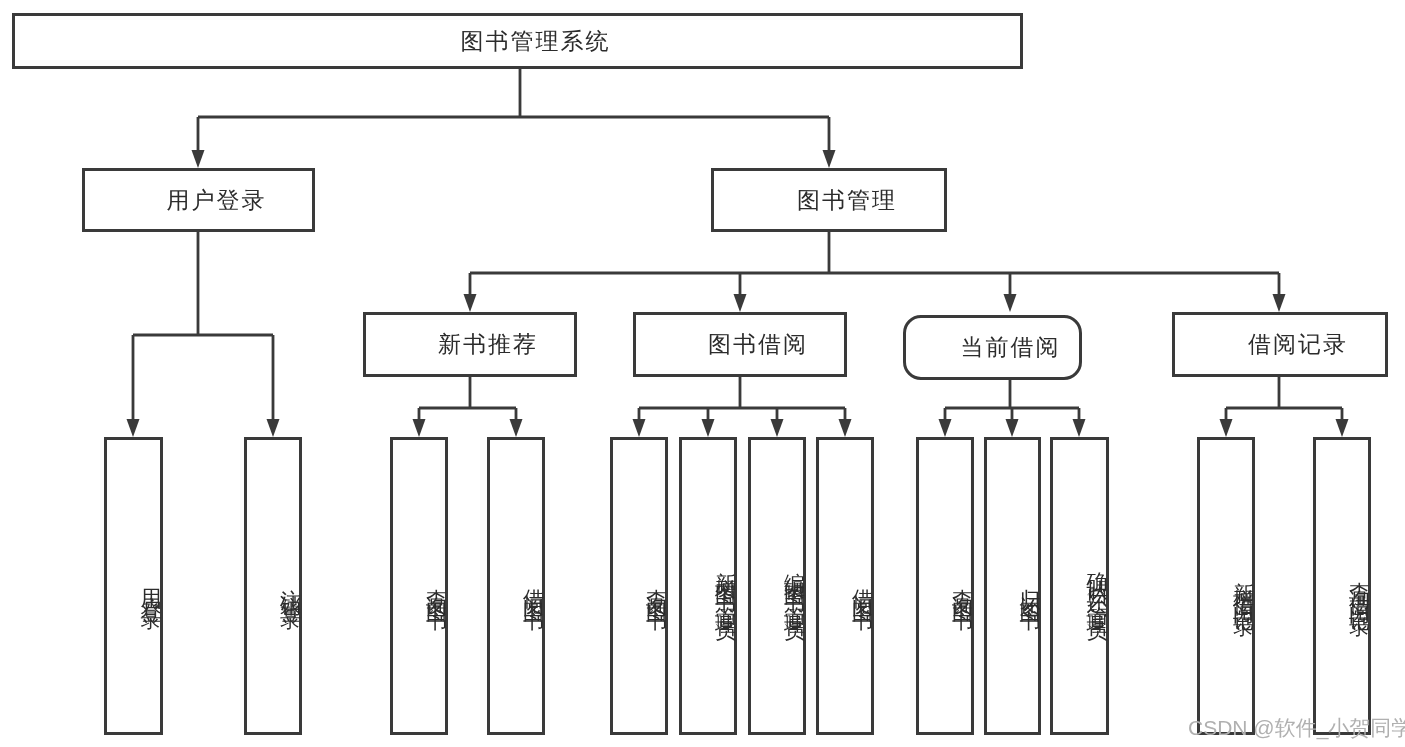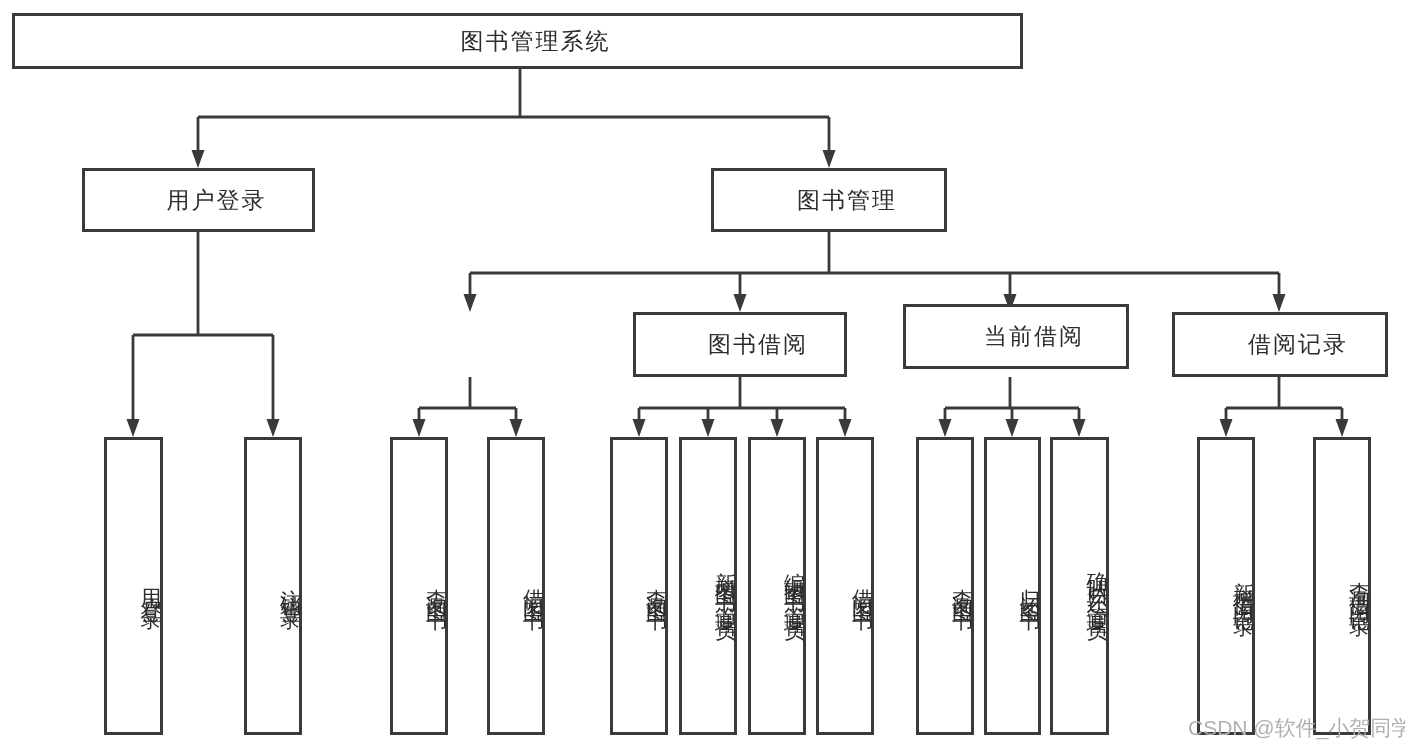--- a/index.html
+++ b/index.html
@@ -94,24 +94,27 @@
     <span class="hlabel">图书管理系统</span>
   </div>
 
   <div class="box" style="left:82px; top:168px; width:233px; height:64px;">
     <span class="hlabel">用户登录</span>
   </div>
   <div class="box" style="left:711px; top:168px; width:236px; height:64px;">
     <span class="hlabel">图书管理</span>
   </div>
 
+  <div class="box" style="left:363px; top:312px; width:214px; height:65px;">
+    <span class="hlabel">新书推荐</span>
+  </div>
   <div class="box" style="left:633px; top:312px; width:214px; height:65px;">
     <span class="hlabel">图书借阅</span>
   </div>
-  <div class="box" style="left:903px; top:304px; width:226px; height:65px;">
+  <div class="box" style="left:903px; top:315px; width:179px; height:65px;border-radius:18px;">
     <span class="hlabel">当前借阅</span>
   </div>
   <div class="box" style="left:1172px; top:312px; width:216px; height:65px;text-align:right;">
     <span class="hlabel">借阅记录</span>
   </div>
 
   <div class="box leaf" style="left:104px; top:437px; width:59px; height:298px;">
     <span class="vlabel">用户登录</span>
   </div>
   <div class="box leaf" style="left:244px; top:437px; width:58px; height:298px;">

